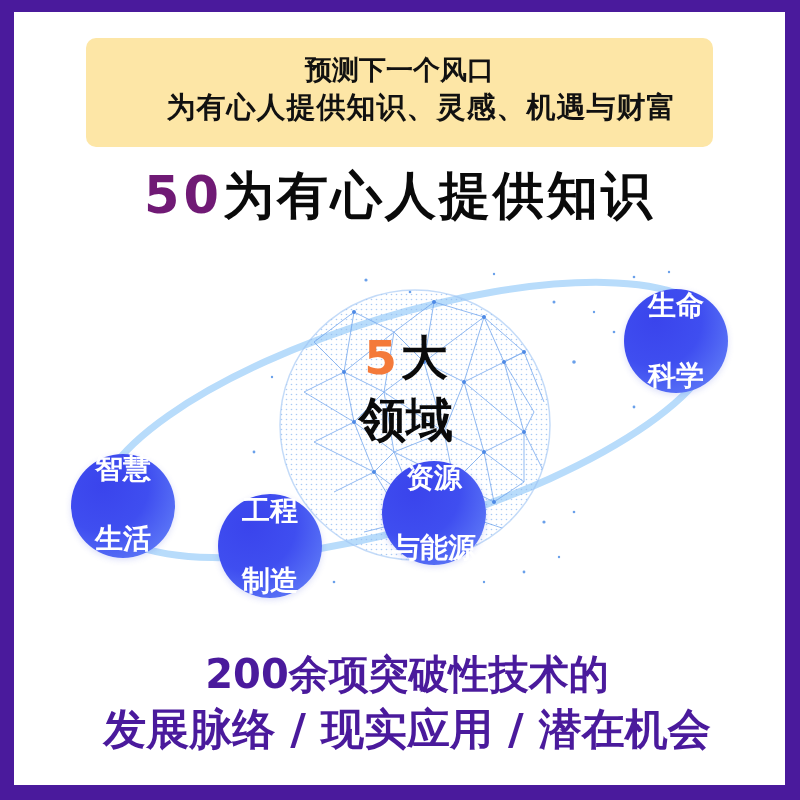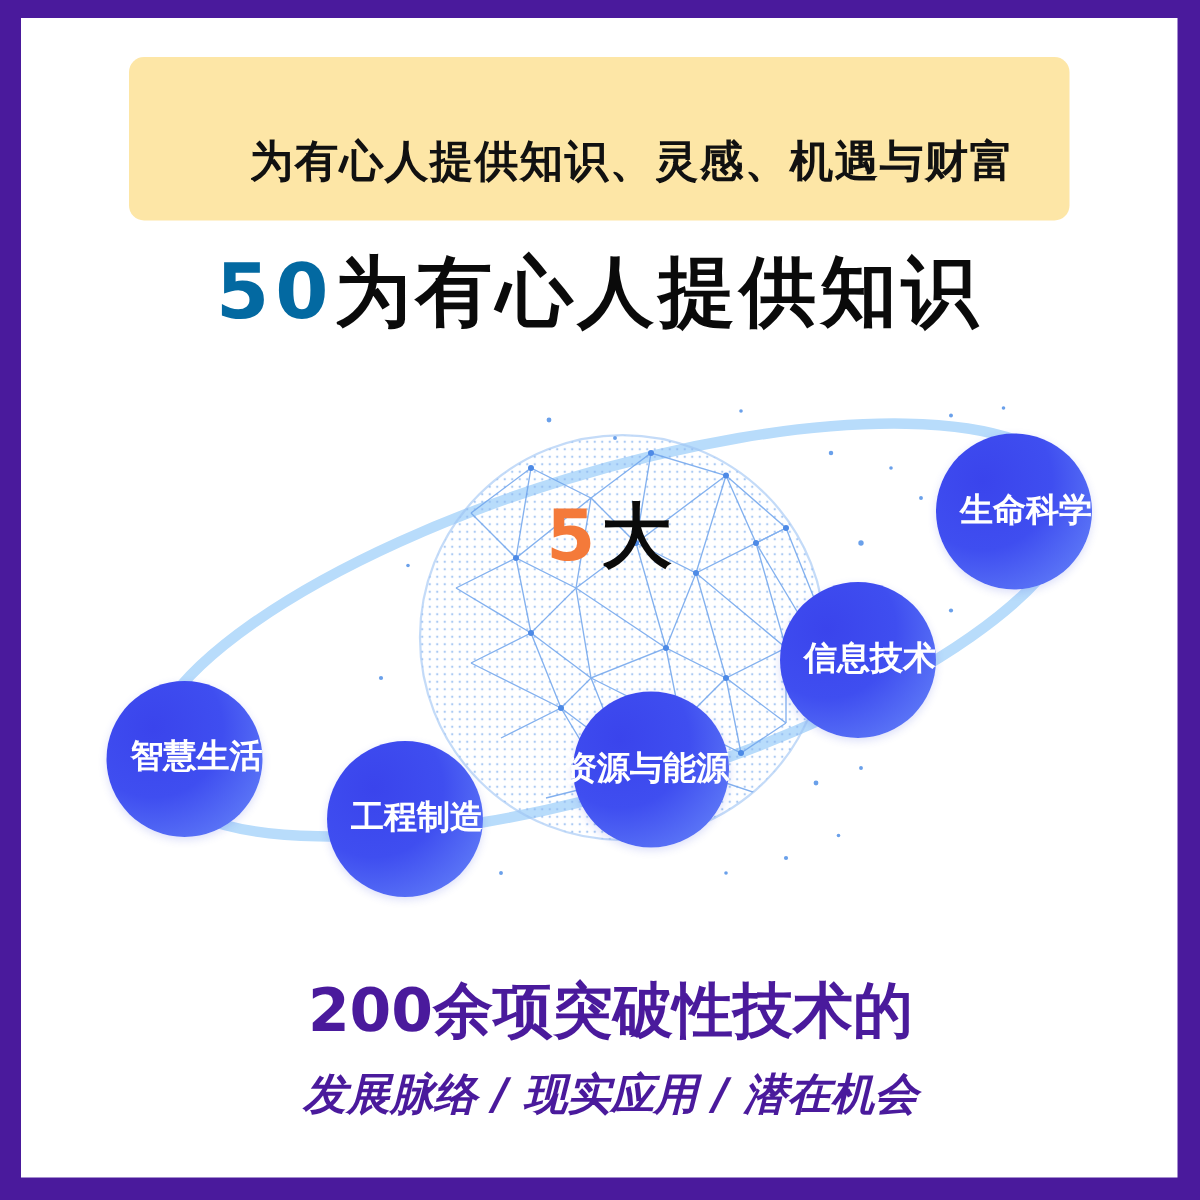--- a/index.html
+++ b/index.html
@@ -31,55 +31,56 @@
     position: absolute; left: 0; right: 0; top: 53px;
     font-size: 29px; font-weight: bold; color: #111;
     line-height: 32px; letter-spacing: 1px; padding-left: 44px;
   }
   .headline {
     position: absolute; left: 0; right: 0; top: 154px;
     text-align: center;
     font-size: 51px; font-weight: bold; color: #0a0a0a;
     letter-spacing: 3px; line-height: 60px;
   }
-  .headline .num { color: #0369a1; letter-spacing: 4px; }
+  .headline .num { color: #701a75; letter-spacing: 4px; }
 
   .stage { position: absolute; left: 0; top: 0; width: 771px; height: 572px; padding-left: 33px; }
   .globe-svg { position: absolute; left: 0; top: 0; }
 
   .center-text {
     position: absolute; left: 322px; top: 315px; width: 140px;
     text-align: center; font-weight: bold; color: #0a0a0a;
     font-size: 47px; line-height: 62px;
   }
   .center-text .num { color: #f47a3a; margin-right: 4px; }
 
   .bubble {
     position: absolute; width: 104px; height: 104px; border-radius: 50%;
     background: radial-gradient(circle at 30% 30%, #3a44ec 0%, #3f4ef0 45%, #5a74f6 80%, #7f9cfa 100%);
     color: #fff; font-weight: bold;
-    display: flex; align-items: center; justify-content: flex-end;
-    font-size: 22px; line-height: 34px; text-align: center;
+    display: flex; flex-direction: column; align-items: center; justify-content: space-between;
+    font-size: 28px; line-height: 34px; text-align: center;
     box-shadow: 0 2px 6px rgba(60, 80, 220, 0.18);
   }
   .bubble span { display: block; white-space: nowrap; }
 
   .footer {
     position: absolute; left: 0; right: 0; text-align: center;
     font-weight: bold; color: #4a1a9c; padding-left: 15px;
   }
   .footer.l1 { top: 638px; font-size: 40px; line-height: 48px; }
-  .footer.l2 { top: 692px; font-size: 29px; line-height: 50px; font-style: italic; }
+  .footer.l2 { top: 692px; font-size: 43px; line-height: 50px; }
 </style>
 </head>
 <body>
 
 <div class="canvas">
 
   <div class="banner">
+    <div class="l1">预测下一个风口</div>
     <div class="l2">为有心人提供知识、灵感、机遇与财富</div>
   </div>
 
   <div class="headline"><span class="num">50</span><span>为有心人提供知识</span></div>
 
   <div class="stage">
     <svg class="globe-svg" width="771" height="773" viewBox="0 0 771 773">
       <defs>
         <radialGradient id="gfade" cx="50%" cy="50%" r="50%">
           <stop offset="0%" stop-color="#ffffff" stop-opacity="0"></stop>
@@ -150,38 +151,35 @@
           <circle cx="510" cy="560" r="1.4"></circle>
           <circle cx="470" cy="570" r="1.2"></circle>
         <circle cx="320" cy="570" r="1.3"></circle>
           <circle cx="620" cy="265" r="1.3"></circle>
           <circle cx="655" cy="260" r="1.2"></circle>
       </g>
     </svg>
 
     <div class="center-text">
       <div><span class="num">5</span><span>大</span></div>
+      <div>领域</div>
     </div>
 
     <div class="bubble" style="left:57px; top:442px;font-family:Liberation Mono, monospace;">
       <span>智慧</span>
       <span>生活</span>
     </div>
     <div class="bubble" style="left:368px; top:449px;">
       <span>资源</span>
       <span>与能源</span>
     </div>
     <div class="bubble" style="left:204px; top:482px;">
       <span>工程</span>
       <span>制造</span>
     </div>
-    <div class="bubble" style="left:506px; top:376px;">
-      <span>信息</span>
-      <span>技术</span>
-    </div>
     <div class="bubble" style="left:610px; top:277px;">
       <span>生命</span>
       <span>科学</span>
     </div>
   </div>
 
   <div class="footer l1">200余项突破性技术的</div>
   <div class="footer l2">发展脉络 / 现实应用 / 潜在机会</div>
 </div>
 

